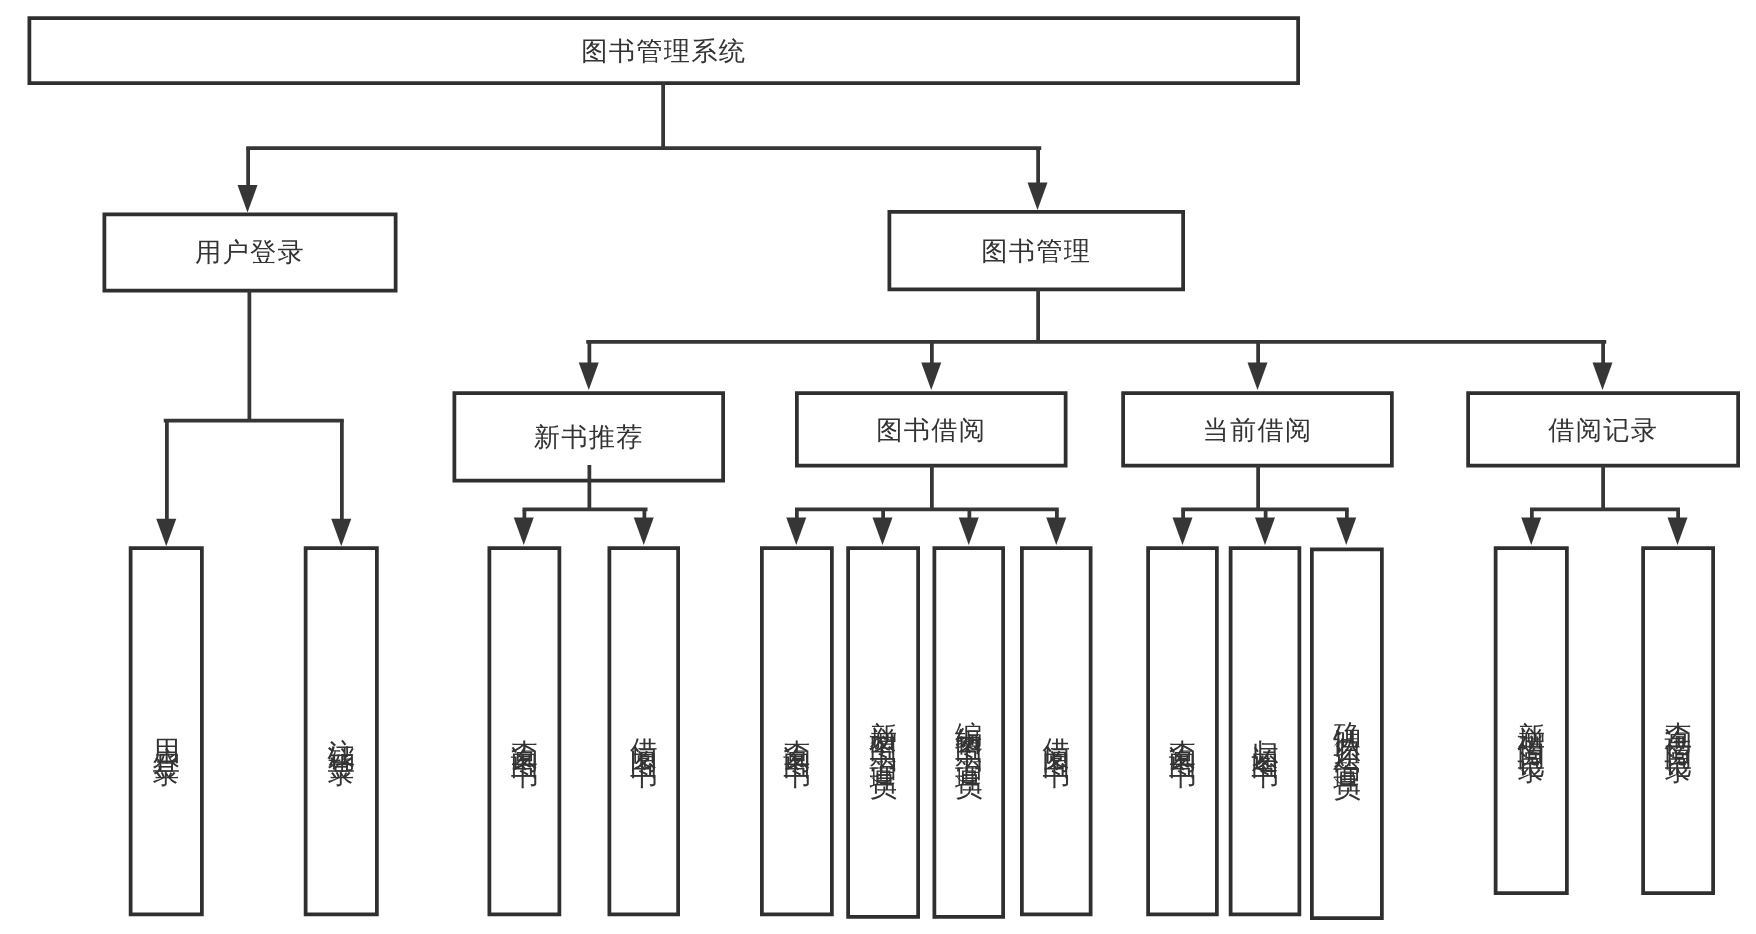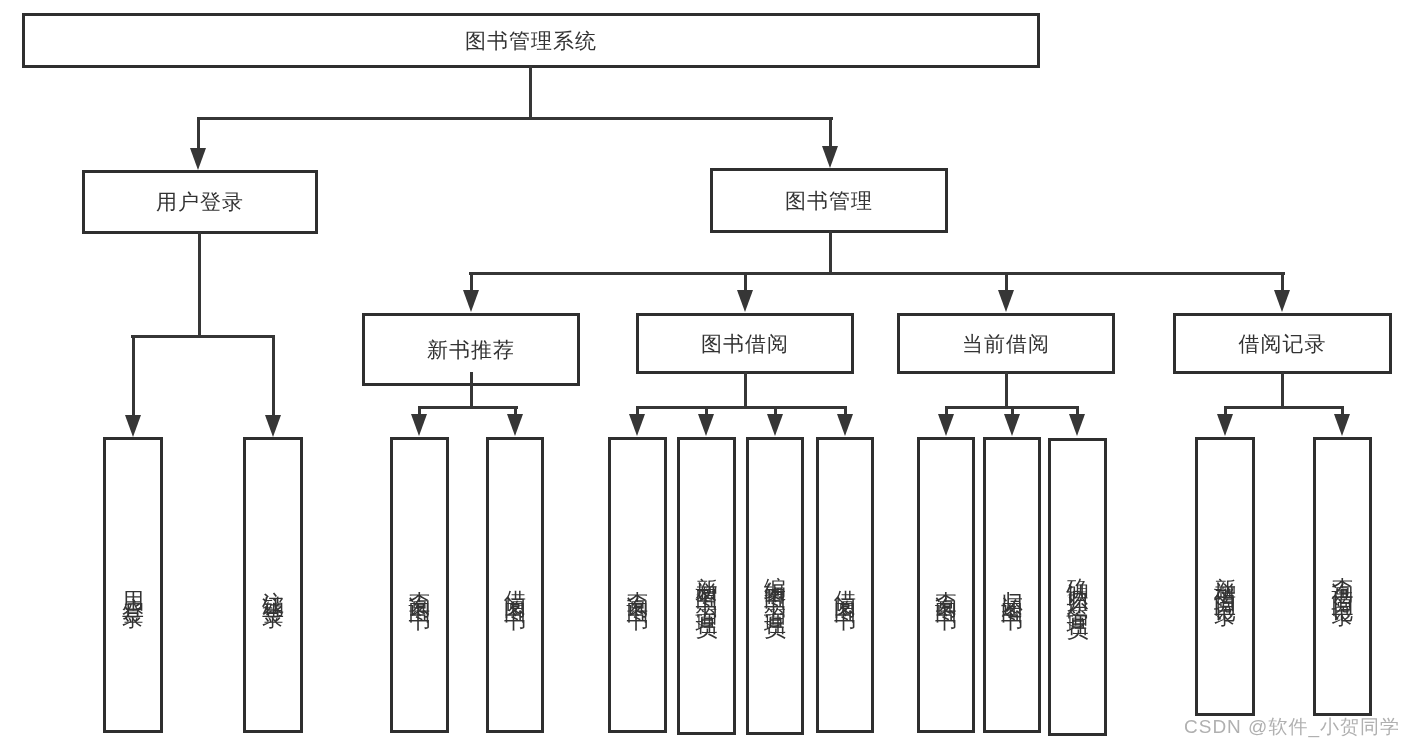--- a/index.html
+++ b/index.html
@@ -178,15 +178,14 @@
     <span class="vtext">确认归还（管理员）</span>
   </div>
 
   <div class="box" style="left:1195px;top:437px;width:60px;height:279px;">
     <span class="vtext">新增借阅记录</span>
   </div>
   <div class="box" style="left:1313px;top:437px;width:59px;height:279px;">
     <span class="vtext">查询借阅记录</span>
   </div>
 
-  <div class="watermark">CSDN @软件_小贺同学</div>
 
 </div>
 
 </body></html>

